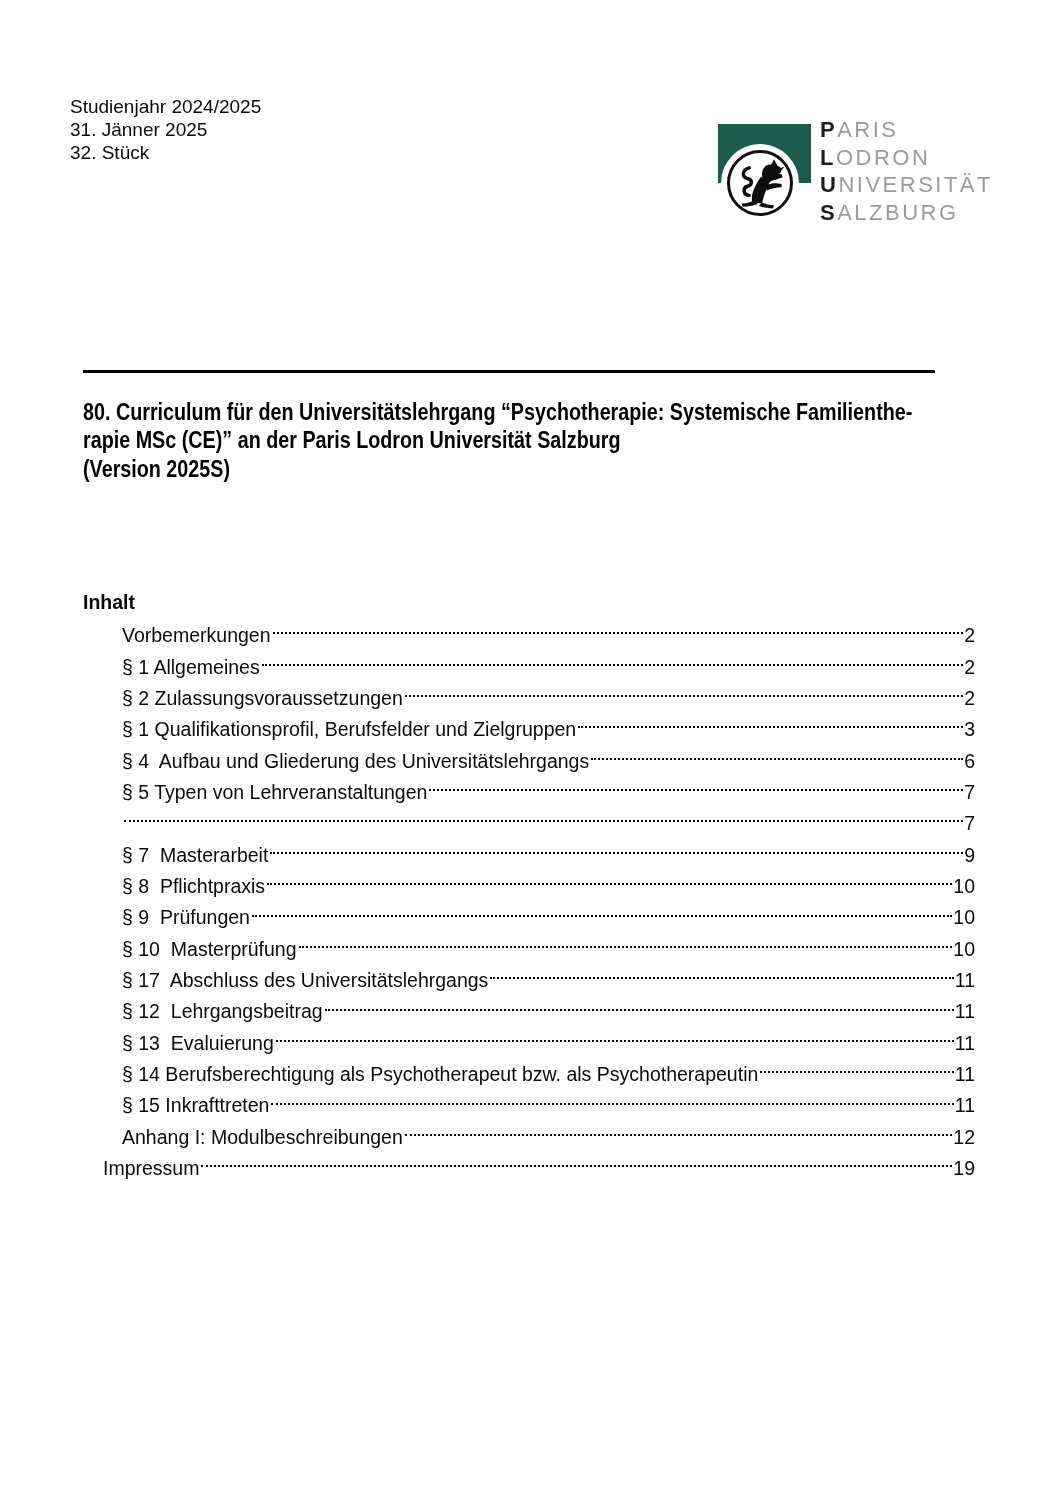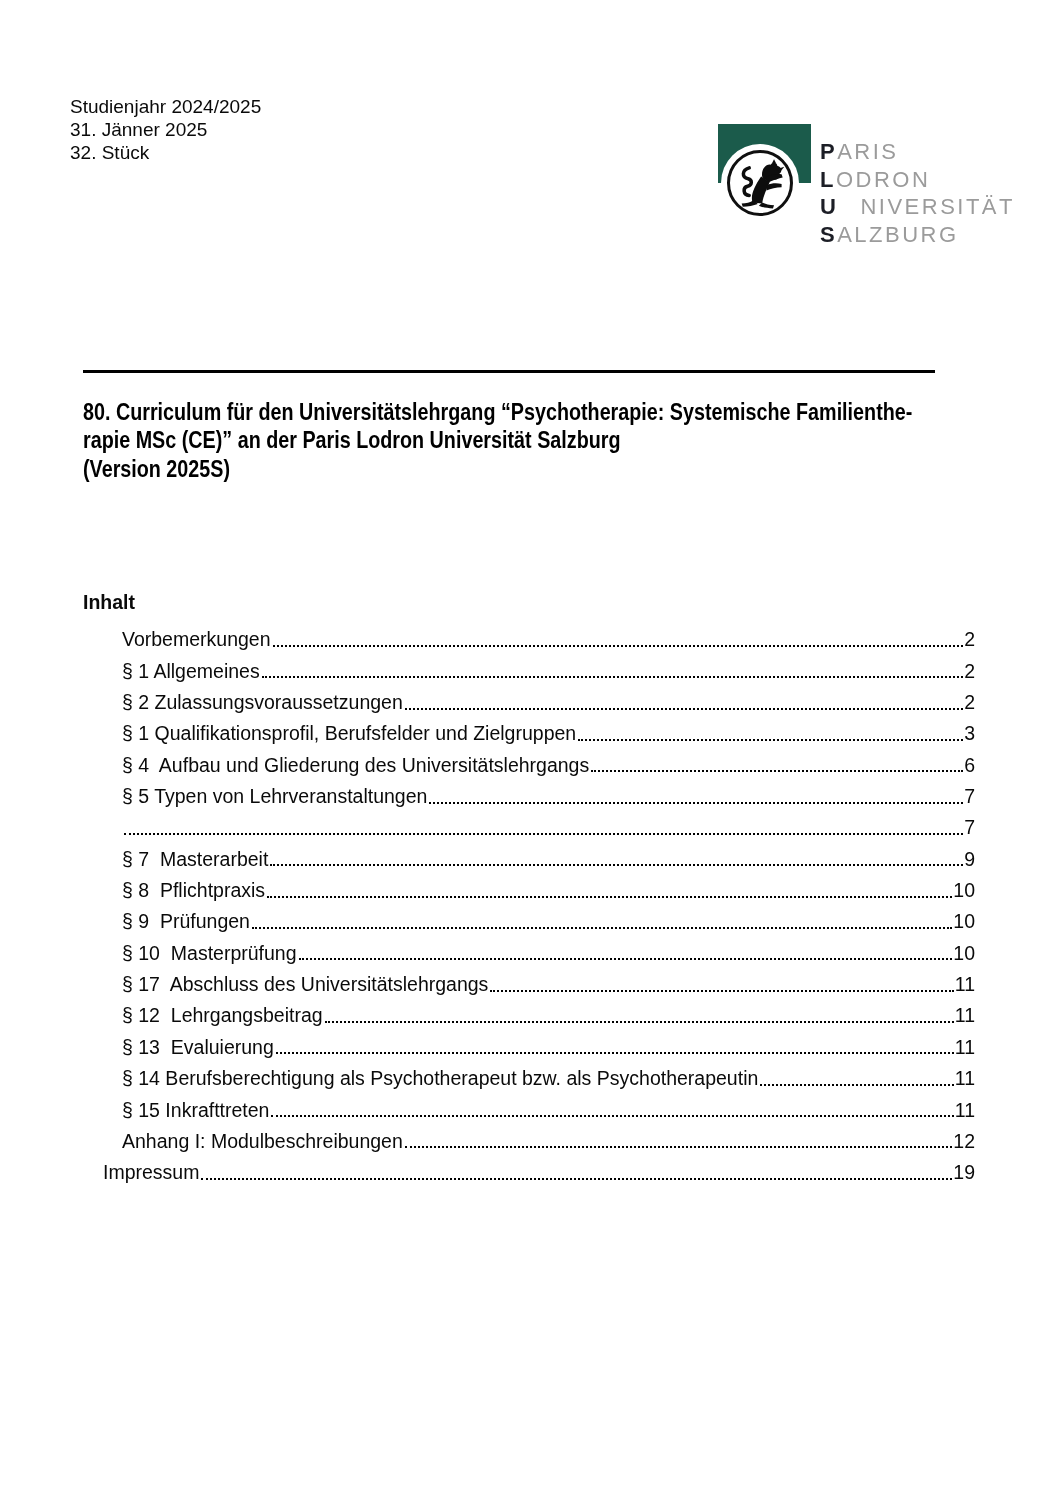--- a/index.html
+++ b/index.html
@@ -14,41 +14,41 @@
 
   
   .logo { position: absolute; left: 0; top: 0; }
   .logo-green { position: absolute; left: 718px; top: 124px; width: 93px; height: 59px; }
   .logo-halo  { position: absolute; left: 721px; top: 144px; width: 78px; height: 78px;
                 border-radius: 50%; background: #ffffff; }
   .logo-seal  { position: absolute; left: 727px; top: 150px; width: 66px; height: 66px;
                 border-radius: 50%; background: #ffffff; border: 3px solid #101010;
                 display: flex; align-items: center; justify-content: center; }
   .logo-seal svg { width: 54px; height: 54px; }
-  .logo-text { position: absolute; left: 820px; top: 138px; font-size: 22px;
+  .logo-text { position: absolute; left: 820px; top: 116px; font-size: 22px;
                letter-spacing: 2.5px; line-height: 27.6px; white-space: nowrap; }
   .logo-text .init { font-weight: 700; }
   .logo-text .rest { font-weight: 400; }
 
   
   .title { position: absolute; left: 83px; top: 253px; font-size: 31.5px; font-weight: 700;
            line-height: 37.5px; letter-spacing: -0.2px; color: #000; }
 
   
   .rule { position: absolute; left: 83px; top: 370px; width: 852px; height: 3px; background: #000; }
 
   
   .heading { position: absolute; left: 83px; top: 398px; font-size: 23.5px; font-weight: 700;
              line-height: 28.3px; color: #000; white-space: nowrap; }
   .heading .cline { display: inline-block; transform: scaleX(0.84); transform-origin: 0 50%; }
 
   
   .inhalt { position: absolute; left: 83px; top: 591px; font-size: 19.5px; font-weight: 700; }
   .toc { position: absolute; left: 83px; top: 620px; width: 892px; }
-  .toc-row { display: flex; align-items: flex-end; height: 31.35px; font-size: 19.5px; }
+  .toc-row { display: flex; align-items: center; height: 31.35px; font-size: 19.5px; }
   .toc-row.normal { padding-left: 39px; }
   .toc-row.small  { padding-left: 20px; }
   .toc-label { white-space: pre; flex-shrink: 0; }
   .toc-dots  { flex: 1 1 auto; border-bottom: 2.2px dotted #000; margin: 0 1px 4.5px 2px; min-width: 10px; }
   .toc-page  { flex-shrink: 0; }
 </style>
 </head>
 <body>
 
 <div class="page">
@@ -73,21 +73,21 @@
           <path d="M60,40 C70,34 80,32 90,34 L92,40 C82,42 72,46 64,50 Z"></path>
           <path d="M62,54 C72,50 82,50 90,52 L90,58 C80,58 70,61 62,64 Z"></path>
           <path d="M38,82 C32,86 24,88 16,88 L18,94 C28,94 38,92 46,89 Z"></path>
           <path d="M54,86 C60,89 68,91 76,91 L74,97 C64,97 54,95 48,92 Z"></path>
         </g>
       </svg>
     </div>
     <div class="logo-text">
       <div><span class="init" style="color: rgb(28, 30, 38);">P</span><span class="rest" style="color: rgb(155, 155, 155);">ARIS</span></div>
       <div><span class="init" style="color: rgb(28, 30, 38);">L</span><span class="rest" style="color: rgb(155, 155, 155);">ODRON</span></div>
-      <div><span class="init" style="color: rgb(28, 30, 38);">U</span><span class="rest" style="color: rgb(155, 155, 155); margin-left: 22px;">NIVERSITÄT</span></div>
+      <div><span class="init" style="color: rgb(28, 30, 38);">U</span><span class="rest" style="color: rgb(155, 155, 155);">NIVERSITÄT</span></div>
       <div><span class="init" style="color: rgb(28, 30, 38);">S</span><span class="rest" style="color: rgb(155, 155, 155);">ALZBURG</span></div>
     </div>
   </div>
 
 
   <div class="rule"></div>
 
   <div class="heading">
     <div><span class="cline">80. Curriculum für den Universitätslehrgang “Psychotherapie: Systemische Familienthe-</span></div>
     <div><span class="cline">rapie MSc (CE)” an der Paris Lodron Universität Salzburg</span></div>

